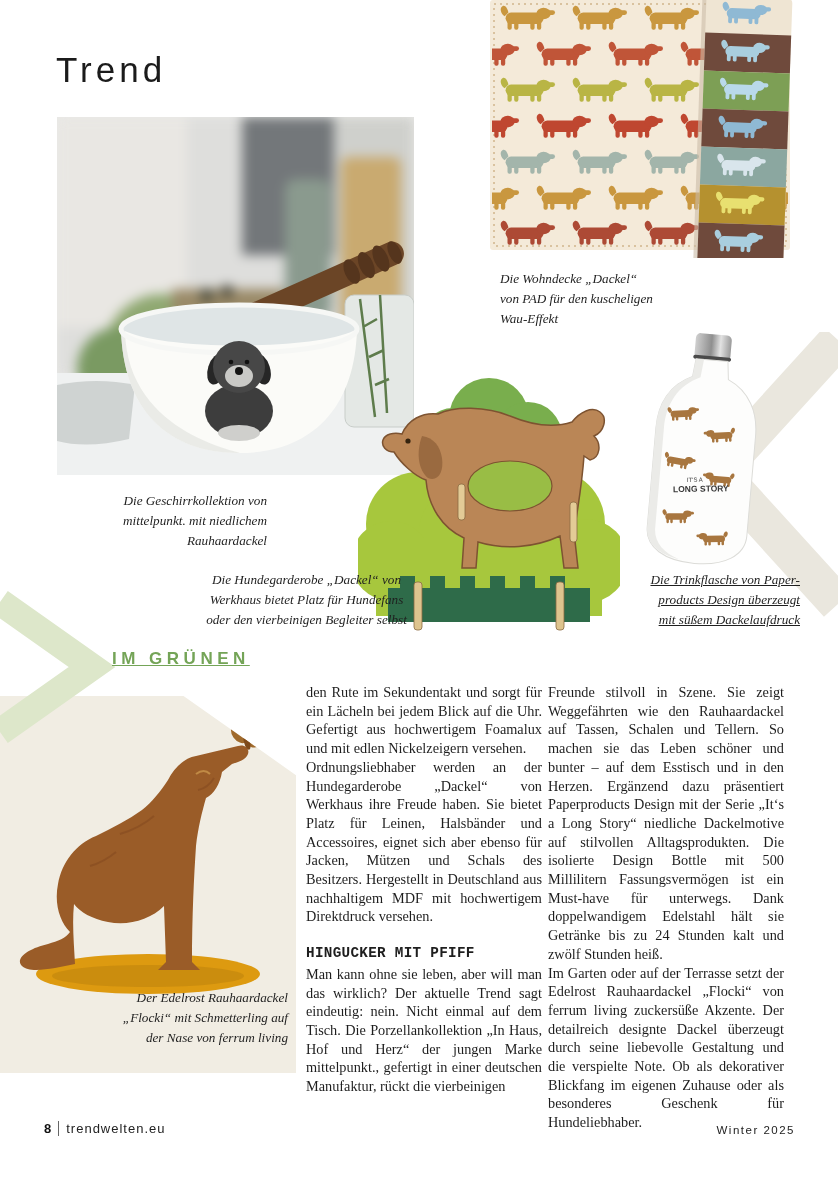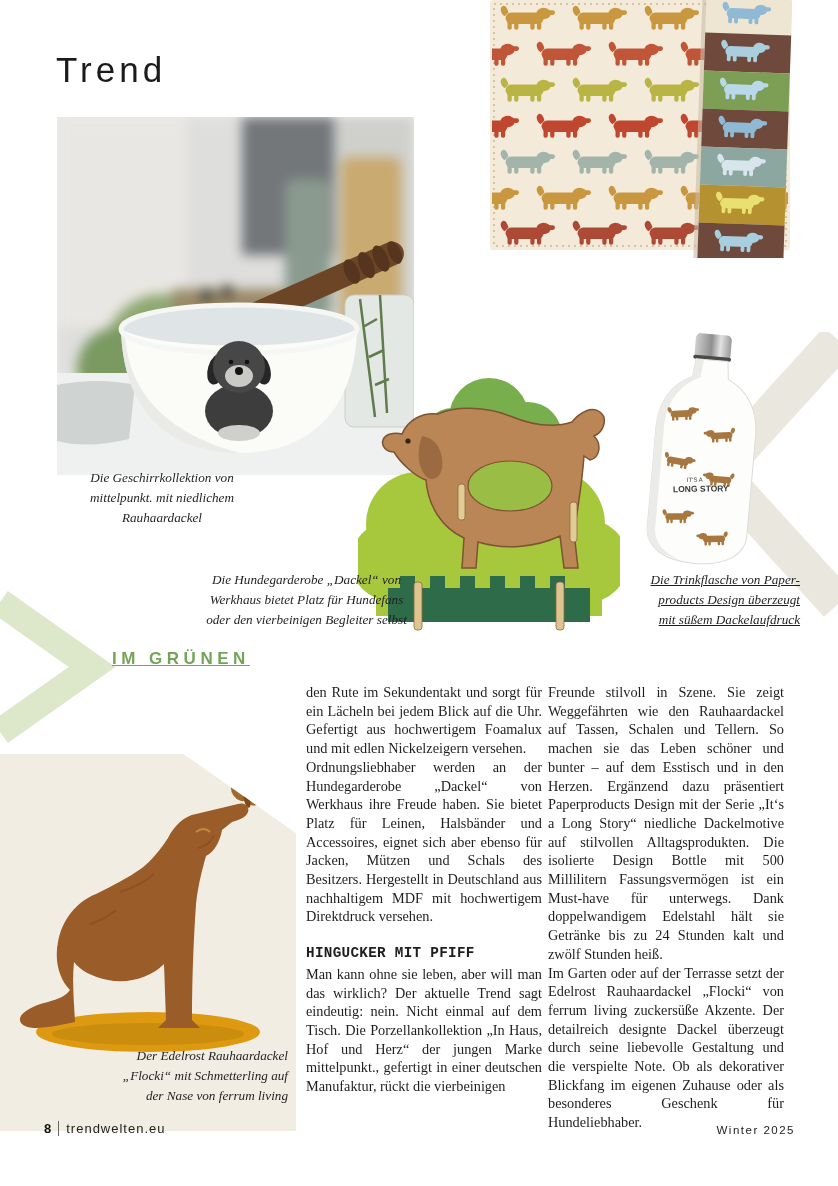--- a/index.html
+++ b/index.html
@@ -10,36 +10,36 @@
   
   .trend-title{left:56px;top:50px;font-family:"Liberation Sans",sans-serif;font-size:35px;
     font-weight:400;letter-spacing:4px;color:#1b1b1b;z-index:4;}
   .section-heading{left:112px;top:649px;font-family:"Liberation Sans",sans-serif;font-size:17px;
     font-weight:700;letter-spacing:4.5px;color:#74a457;z-index:4;text-decoration:underline;}
 
   
   .caption{font-style:italic;font-size:13.2px;line-height:20px;color:#1f1f1f;
     white-space:pre-line;z-index:5;}
   .cap-blanket{left:500px;top:269px;width:210px;text-align:left;}
-  .cap-bowl{left:57px;top:468px;width:210px;text-align:center;}
+  .cap-bowl{left:57px;top:491px;width:210px;text-align:right;}
   .cap-garderobe{left:203px;top:570px;width:207px;text-align:center;}
   .cap-bottle{left:626px;top:570px;width:174px;text-align:right;text-decoration:underline;}
   .cap-rust{position:absolute;left:84px;top:292px;width:204px;text-align:right;}
 
   
   .figure{z-index:2;}
   #fig-blanket{left:490px;top:0;width:348px;height:258px;}
   #fig-bowl{left:57px;top:117px;width:357px;height:358px;}
   #fig-garderobe{left:358px;top:356px;width:262px;height:278px;z-index:3;}
   #fig-bottle{left:636px;top:332px;width:140px;height:240px;z-index:3;text-align:center;}
   #chevron-left-wrap{left:0;top:588px;width:120px;height:160px;z-index:2;}
   #chevron-right-wrap{left:688px;top:332px;width:150px;height:295px;z-index:1;}
 
   
-  #rust-panel{left:0;top:754px;width:296px;height:377px;background:#f1ede3;z-index:1;
+  #rust-panel{left:0;top:696px;width:296px;height:377px;background:#f1ede3;z-index:1;
     clip-path:polygon(0 0,62% 0,100% 21%,100% 100%,0 100%);}
 
   
   #columns{left:306px;top:683px;width:483px;display:flex;gap:6px;z-index:4;}
   .col{width:236px;font-size:14.3px;line-height:18.7px;text-align:justify;}
   .col p{margin:0;}
   .subhead{font-weight:700;letter-spacing:.3px;margin:18px 0 2px 0 !important;font-family:Liberation Mono, monospace;}
 
   
   .footer-left{left:44px;top:1121px;display:flex;align-items:center;gap:7px;z-index:4;
@@ -127,20 +127,23 @@
         <use href="#dgA" transform="translate(14,43) scale(0.85)" color="#a9cede"></use>
         <use href="#dgA" transform="translate(14,81) scale(0.85)" color="#b9d9ea"></use>
         <use href="#dgA" transform="translate(14,119) scale(0.85)" color="#8fb9d4"></use>
         <use href="#dgA" transform="translate(14,157) scale(0.85)" color="#d9e5ec"></use>
         <use href="#dgA" transform="translate(14,195) scale(0.85)" color="#e8e070"></use>
         <use href="#dgA" transform="translate(14,233) scale(0.85)" color="#a9cede"></use>
       </g>
     </svg>
   </div>
 
+  <div class="abs caption cap-blanket">Die Wohndecke „Dackel“
+von PAD für den kuscheligen
+Wau-Effekt</div>
 
   <div class="abs figure" id="fig-bowl">
     <svg width="357" height="358" viewBox="0 0 357 358">
       <rect width="357" height="358" fill="#e9e9e7"></rect>
       <g style="filter:blur(6px)">
         <rect width="357" height="260" fill="#dededc"></rect>
         <rect width="130" height="210" fill="#e9e7e3"></rect>
         <rect x="185" width="92" height="138" fill="#73777a"></rect>
         <rect x="277" width="80" height="240" fill="#cfd0cc"></rect>
         <circle cx="105" cy="235" r="58" fill="#8fa871"></circle>

